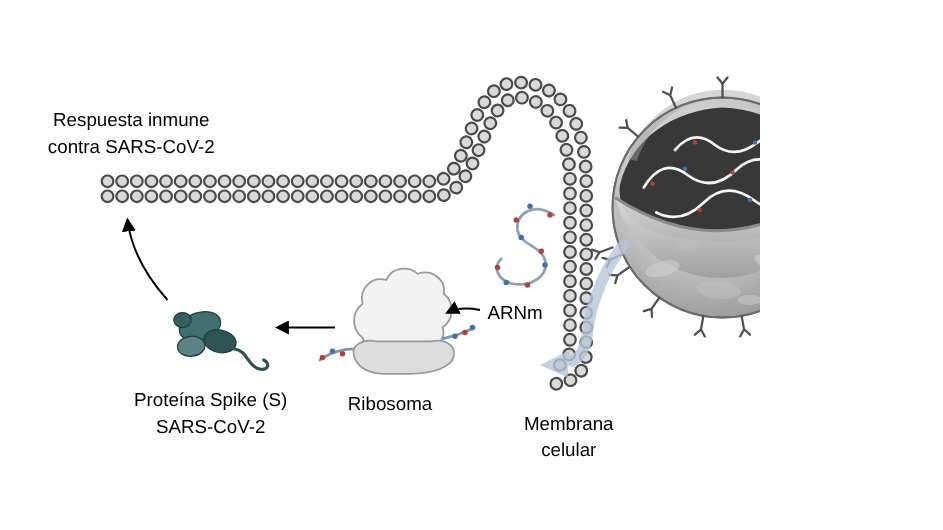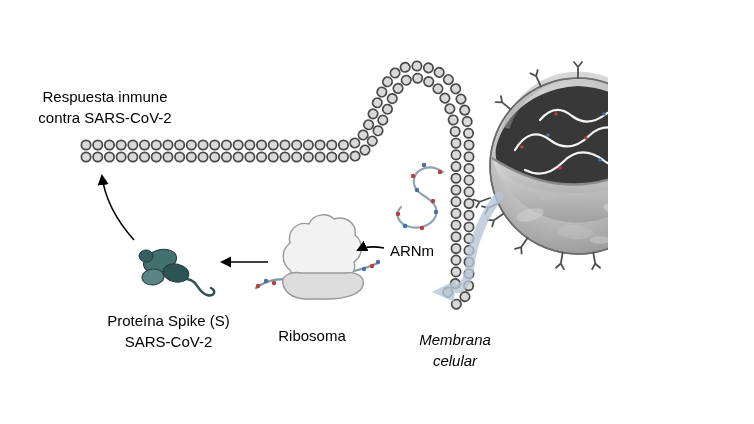--- a/index.html
+++ b/index.html
@@ -7,23 +7,23 @@
     position:relative;width:608px;height:424px;background:#ffffff;
     font-family:"Liberation Sans", sans-serif;overflow:hidden;
   }
   #art{position:absolute;left:0;top:0;}
   .label{
     position:absolute;color:#000;font-size:15px;line-height:1.4;
     text-align:center;white-space:pre-line;
   }
   .lbl-immune{left:10px;top:86px;width:190px;}
   .lbl-arnm{left:377px;top:240px;width:70px;}
-  .lbl-ribosome{left:262px;top:313px;width:100px;margin-top:12px;}
+  .lbl-ribosome{left:262px;top:313px;width:100px;}
   .lbl-spike{left:76px;top:310px;width:185px;}
-  .lbl-membrane{left:405px;top:329px;width:100px;font-style:italic;}
+  .lbl-membrane{left:405px;top:329px;width:100px;}
   .lbl-capsule{left:528px;top:281px;width:140px;}
 </style>
 </head>
 <body>
 
 <div id="stage">
 
   <svg id="art" width="754" height="424" viewBox="0 0 754 424">
     <defs>
       <radialGradient id="sphereGrad" cx="42%" cy="35%" r="75%">

